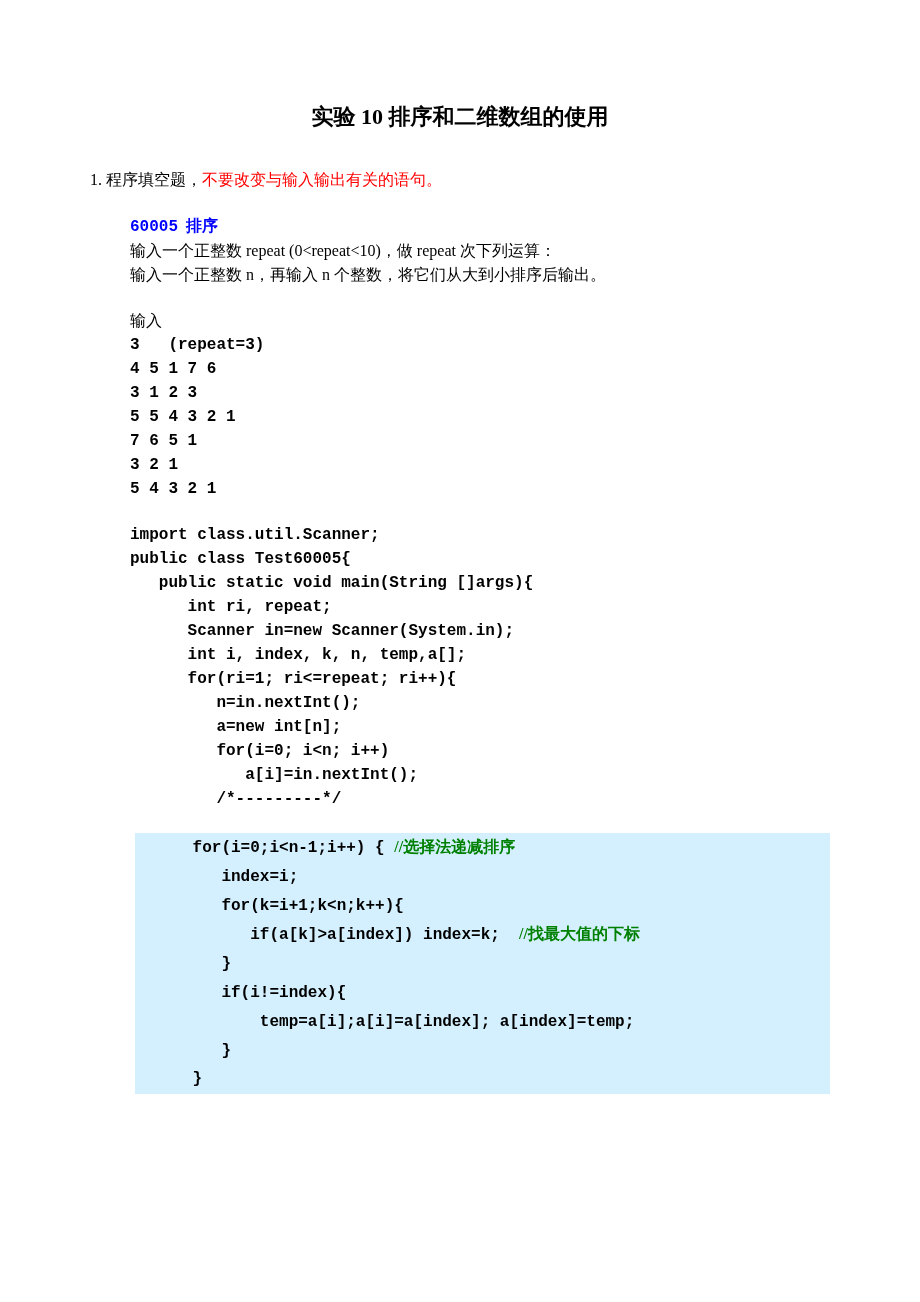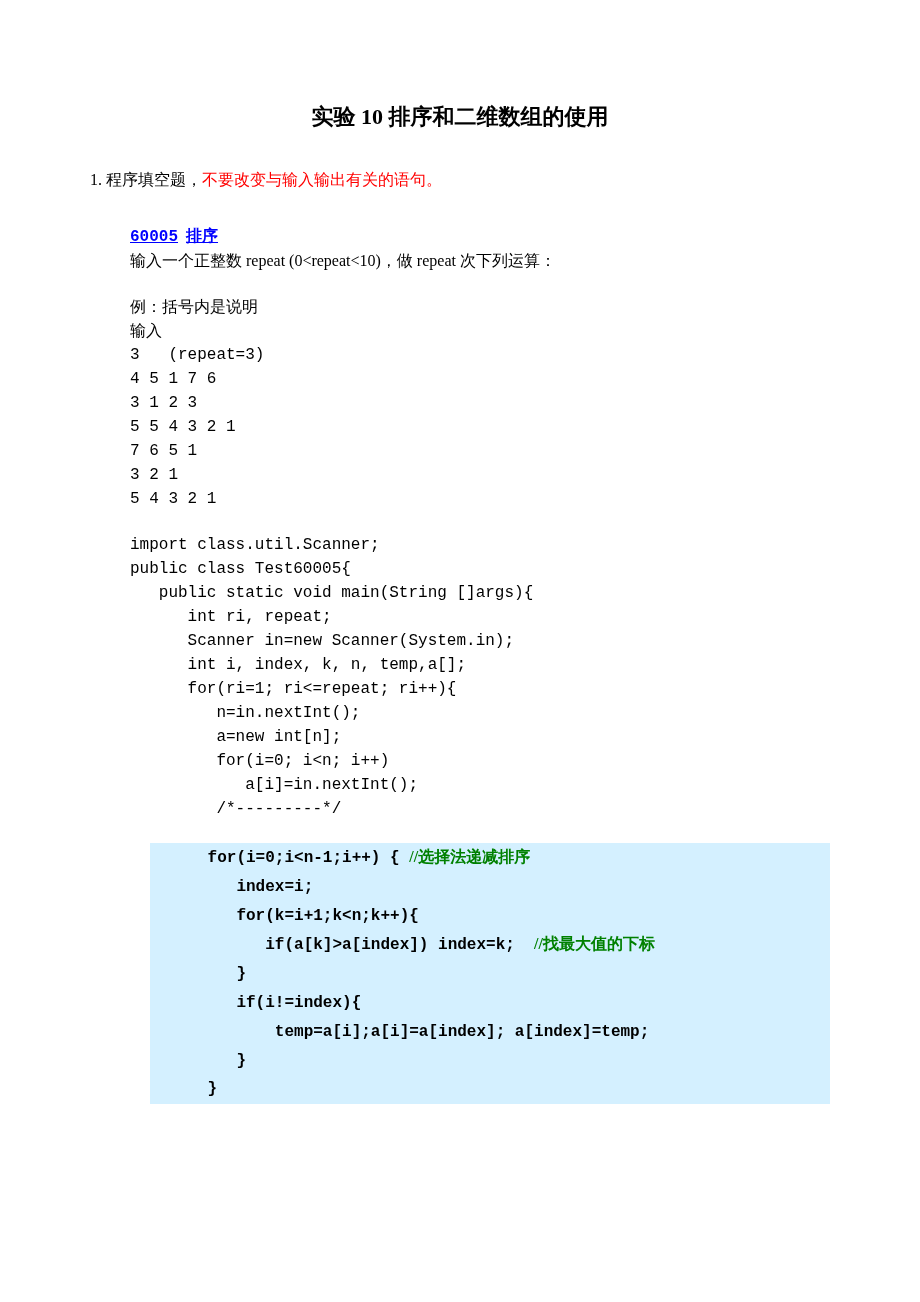--- a/index.html
+++ b/index.html
@@ -16,54 +16,53 @@
     line-height: 1.5;
   }
   .title {
     text-align: center;
     font-family: "SimSun", "宋体", serif;
     font-weight: bold;
     font-size: 22px;
     margin-bottom: 35px;
   }
   .qline {
-    margin-bottom: 10px;
   }
   .red {
     color: #ff0000;
   }
   .blue-mono {
     color: #0000ff;
     font-family: "Courier New", monospace;
     margin-bottom: 2px;
   }
   .blue-cn {
     color: #0000ff;
     margin-top: 20px;
   }
   .bold {
     font-weight: bold;
-    text-decoration: underline;
   }
   .para-indent {
     margin-left: 40px;
   }
   .codeblk {
     font-family: "Courier New", monospace;
     white-space: pre;
     margin-left: 40px;
     font-size: 16px;
     line-height: 1.5;
+    font-weight: bold;
   }
   .highlighted {
     background: #d4f0ff;
     font-family: "Courier New", monospace;
     white-space: pre;
     font-weight: bold;
-    margin-left: 60px;
+    margin-left: 45px;
     padding: 2px 0;
     font-size: 16px;
     line-height: 1.55;
   }
   .cm-green {
     color: #008000;
     font-family: "SimSun", "宋体", serif;
   }
   .spacer {
     height: 22px;
@@ -81,24 +80,24 @@
     <span>程序填空题，</span><span class="red">不要改变与输入输出有关的语句。</span>
   </div>
 
   <div class="spacer"></div>
 
   <div class="para-indent">
     <span class="blue-mono bold">60005</span><span>&nbsp;&nbsp;</span><span class="blue-cn bold">排序</span>
   </div>
 
   <div class="para-indent">输入一个正整数 repeat (0&lt;repeat&lt;10)，做 repeat 次下列运算：</div>
+  <div class="para-indent">输入一个正整数 n，再输入 n 个整数，将它们从大到小排序后输出。</div>
 
   <div class="spacer"></div>
 
-  <div class="para-indent">例：括号内是说明</div>
   <div class="para-indent">输入</div>
 
   <div class="codeblk">3   (repeat=3)</div>
   <div class="codeblk">4 5 1 7 6</div>
   <div class="codeblk">3 1 2 3</div>
   <div class="codeblk">5 5 4 3 2 1</div>
 
 
   <div class="codeblk">7 6 5 1</div>
   <div class="codeblk">3 2 1</div>

